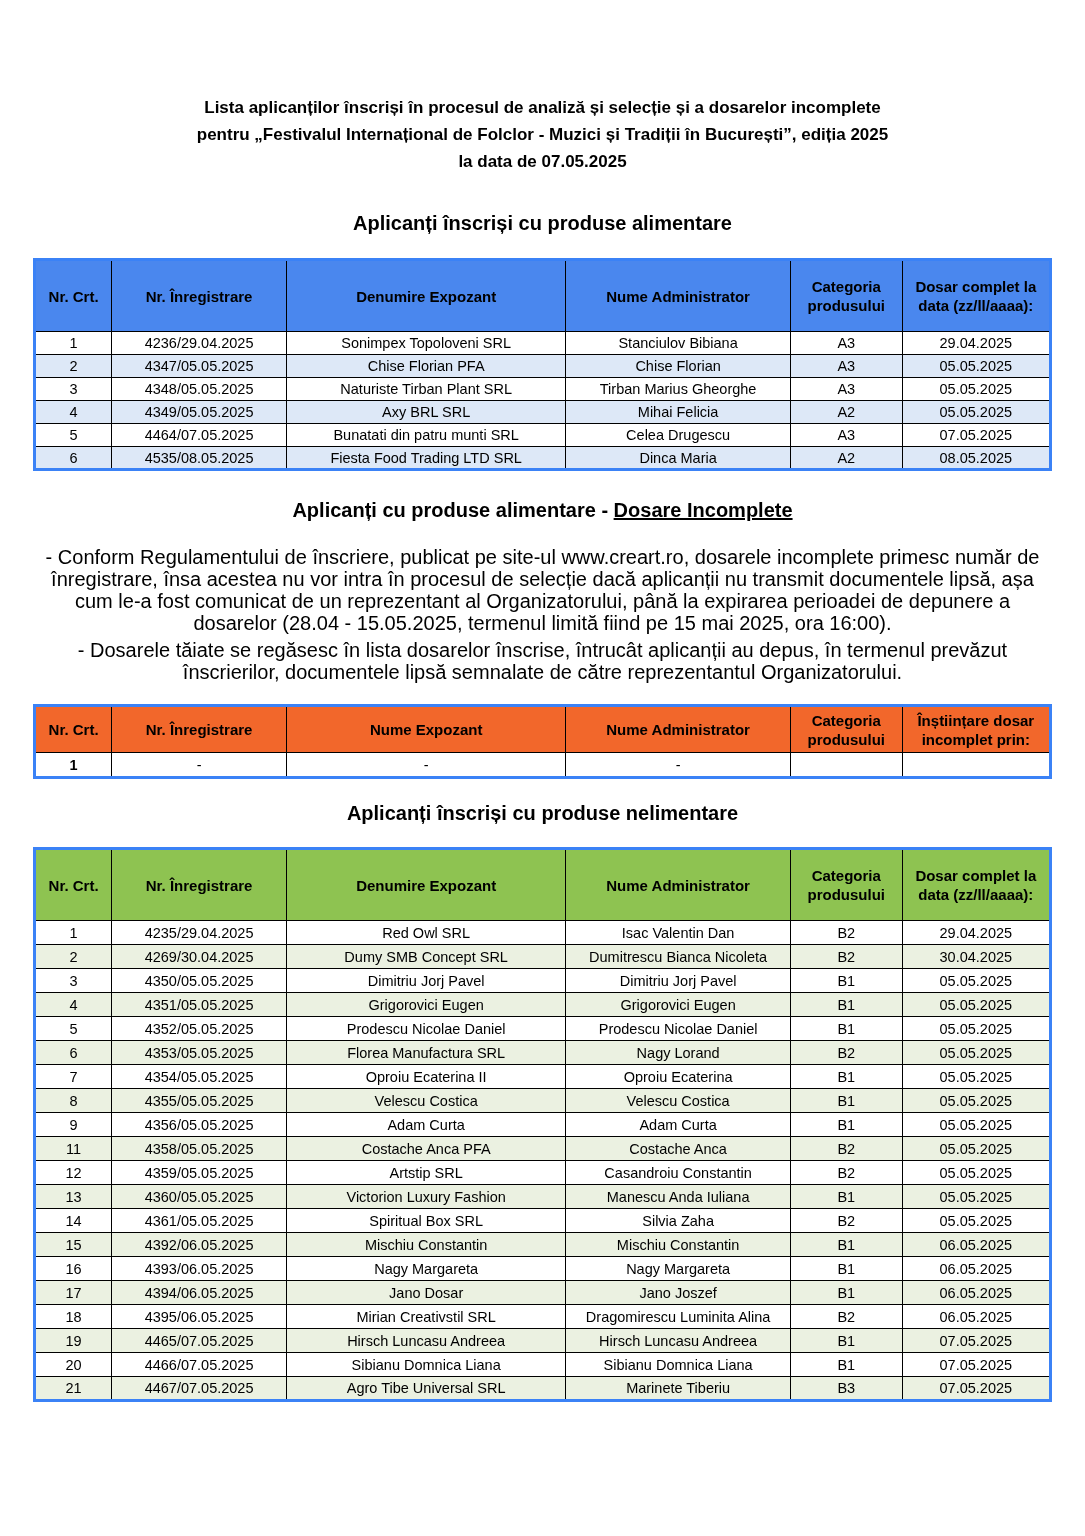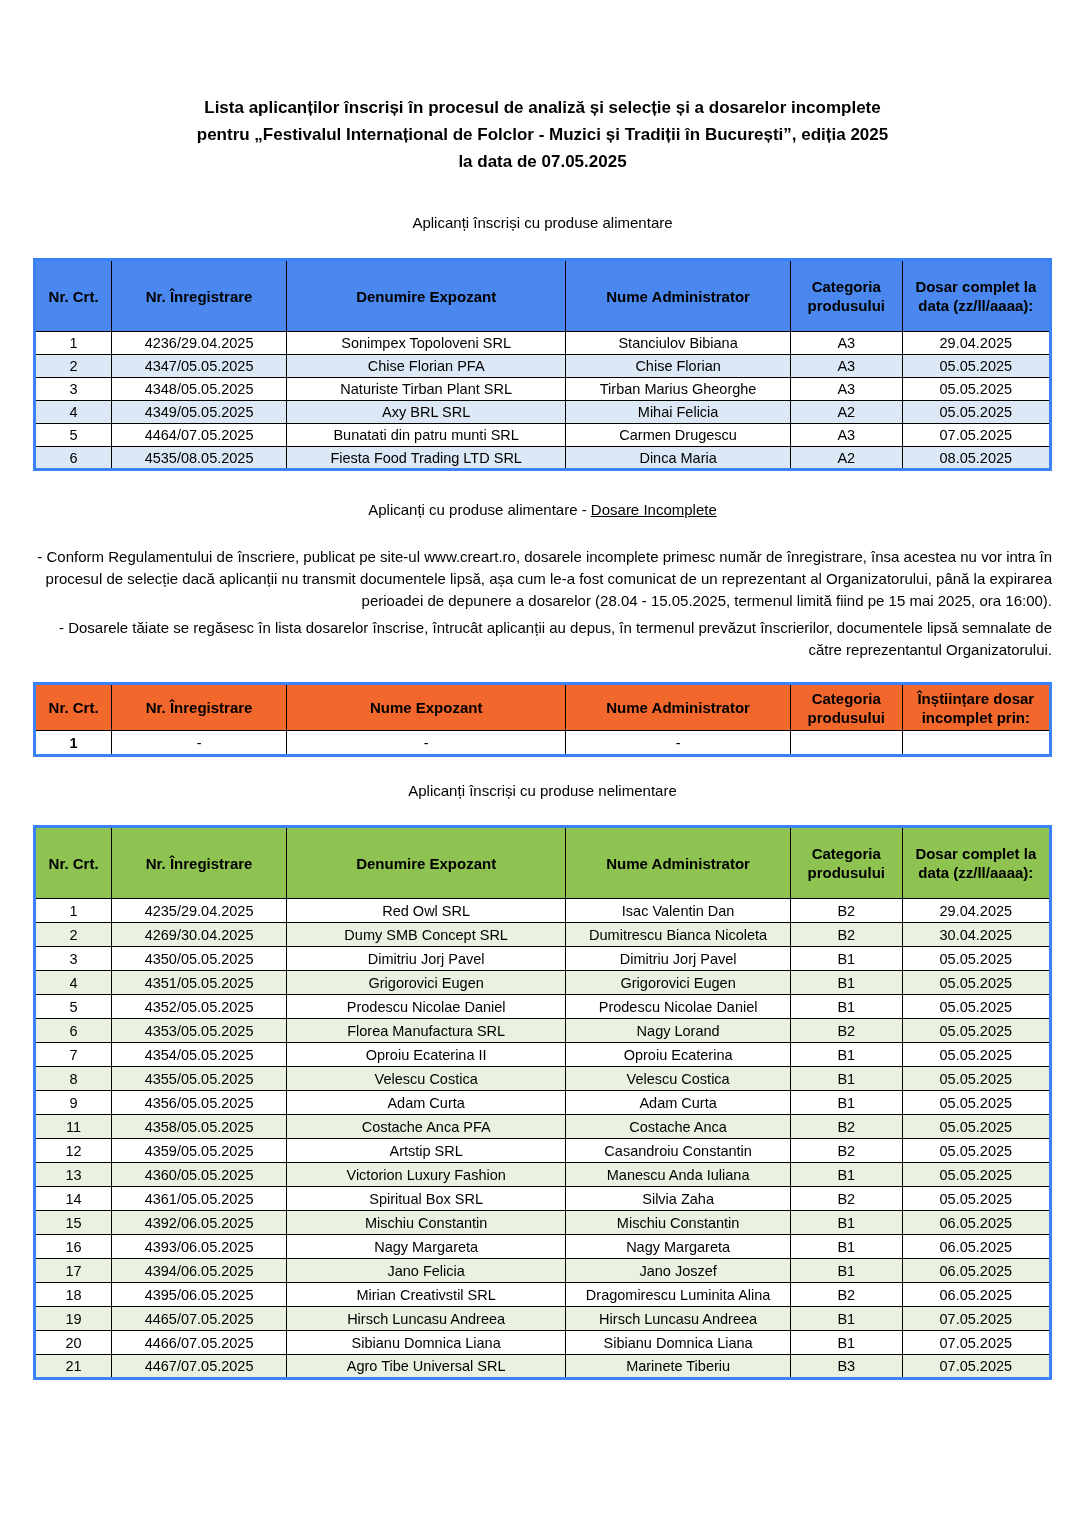--- a/index.html
+++ b/index.html
@@ -14,22 +14,22 @@
   }
   .doc-title {
     text-align: center;
     font-weight: bold;
     font-size: 17px;
     line-height: 27px;
     margin-bottom: 37px;
   }
   .section-heading {
     text-align: center;
-    font-weight: normal;
-    font-size: 15px;
+    font-weight: bold;
+    font-size: 20px;
     line-height: 22px;
   }
   .underlined { text-decoration: underline; }
   table {
     border-collapse: collapse;
     table-layout: fixed;
     width: 100%;
     border: 3px solid #3b82f6;
   }
   th, td {
@@ -55,24 +55,24 @@
   col.c6 { width: 14.6%; }
 
   .table-food { margin-top: 24px; }
   .table-food thead th { height: 72px; background: #4a87ee; }
   .table-food tbody td { height: 23px; }
   .table-food tbody tr:nth-child(even) { background: #dde8f7; }
 
   .heading-incomplete { margin-top: 28px; }
   .notes { margin-top: 25px; }
   .notes p {
-    font-size: 15px;
+    font-size: 20px;
     line-height: 22px;
     margin-bottom: 5px;
-    text-align: right;
+    text-align: center;
   }
   .table-incomplete { margin-top: 21px; }
   .table-incomplete thead th { height: 47px; background: #f2672b; }
   .table-incomplete tbody td { height: 25px; }
   .table-incomplete tbody td:first-child { font-weight: bold; }
 
   .heading-nonfood { margin-top: 23px; }
   .table-nonfood { margin-top: 23px; }
   .table-nonfood thead th { height: 72px; background: #8ec351; }
   .table-nonfood tbody td { height: 24px; }
@@ -138,21 +138,21 @@
         <td>4349/05.05.2025</td>
         <td>Axy BRL SRL</td>
         <td>Mihai Felicia</td>
         <td>A2</td>
         <td>05.05.2025</td>
       </tr>
       <tr>
         <td>5</td>
         <td>4464/07.05.2025</td>
         <td>Bunatati din patru munti SRL</td>
-        <td>Carmen Drugescu</td>
+        <td>Celea Drugescu</td>
         <td>A3</td>
         <td>07.05.2025</td>
       </tr>
       <tr>
         <td>6</td>
         <td>4535/08.05.2025</td>
         <td>Fiesta Food Trading LTD SRL</td>
         <td>Dinca Maria</td>
         <td>A2</td>
         <td>08.05.2025</td>
@@ -338,21 +338,21 @@
         <td>16</td>
         <td>4393/06.05.2025</td>
         <td>Nagy Margareta</td>
         <td>Nagy Margareta</td>
         <td>B1</td>
         <td>06.05.2025</td>
       </tr>
       <tr>
         <td>17</td>
         <td>4394/06.05.2025</td>
-        <td>Jano Felicia</td>
+        <td>Jano Dosar</td>
         <td>Jano Joszef</td>
         <td>B1</td>
         <td>06.05.2025</td>
       </tr>
       <tr>
         <td>18</td>
         <td>4395/06.05.2025</td>
         <td>Mirian Creativstil SRL</td>
         <td>Dragomirescu Luminita Alina</td>
         <td>B2</td>

